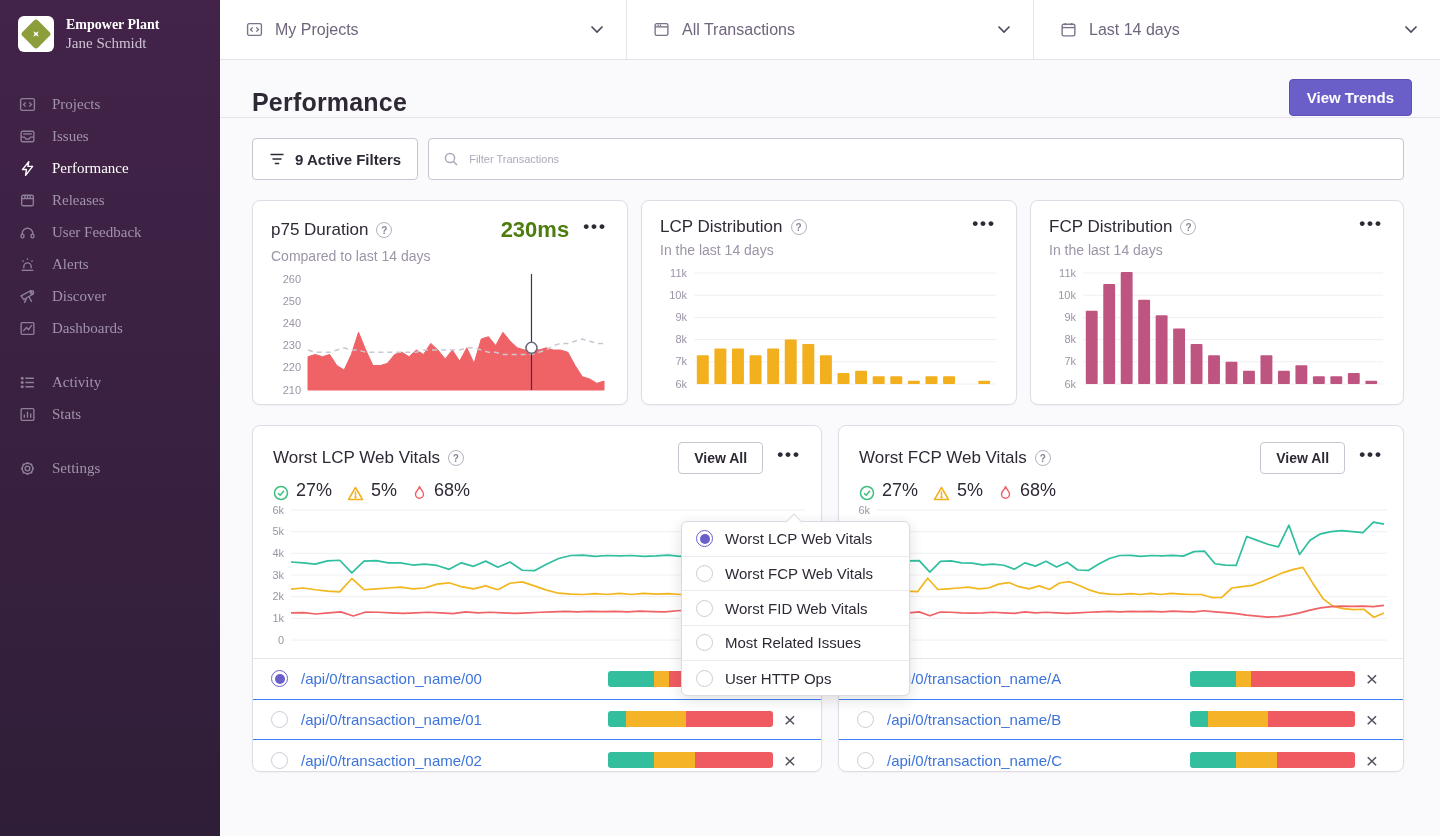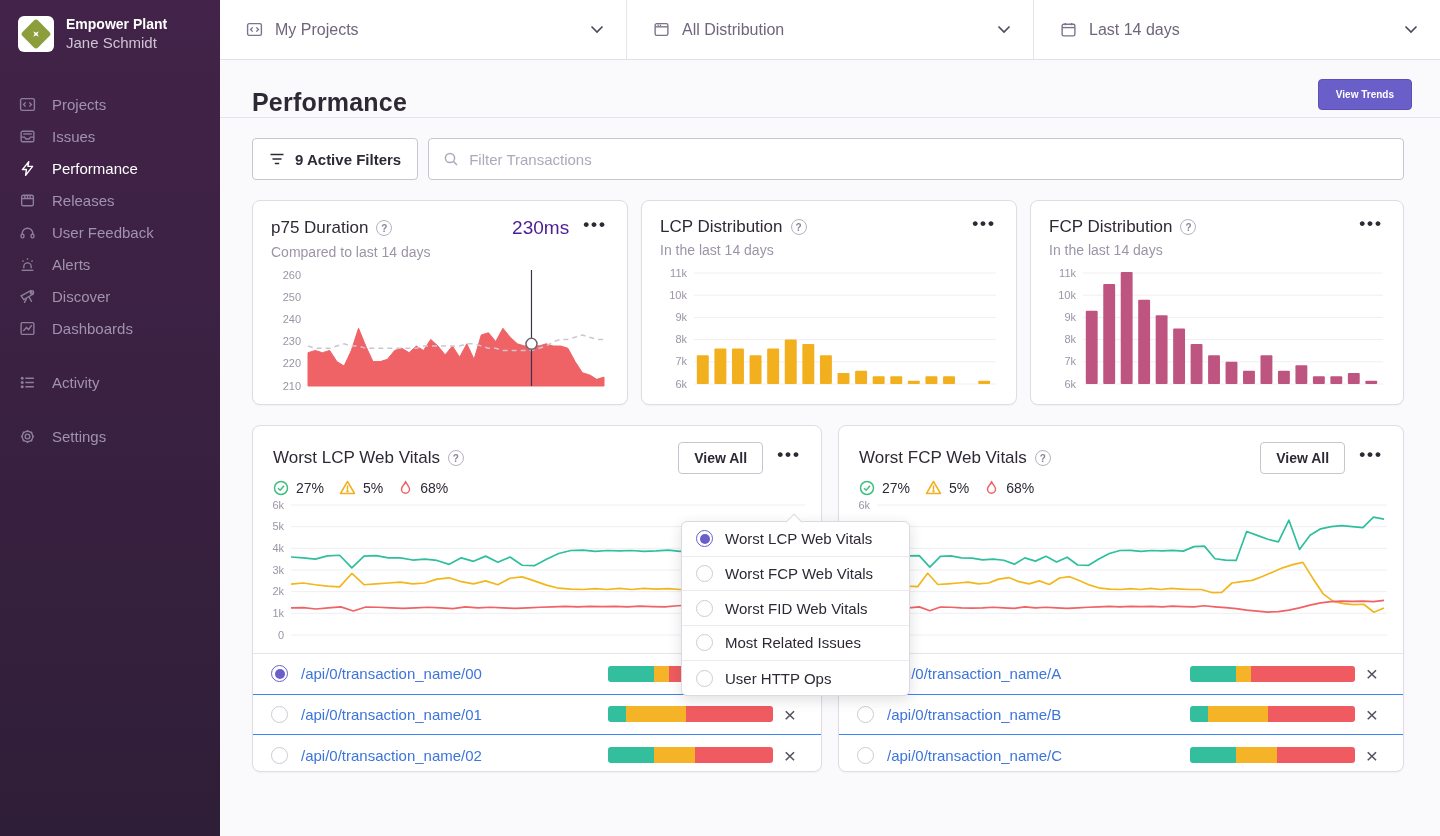--- a/index.html
+++ b/index.html
@@ -1,20 +1,20 @@
 <!DOCTYPE html>
 <html><head>
 <meta charset="utf-8">
 <style>
   * { margin:0; padding:0; box-sizing:border-box; }
   html,body { width:1440px; height:836px; overflow:hidden; }
   body { font-family:"Liberation Sans", sans-serif; display:flex; background:#FAF9FB; color:#2F2936; position:relative; }
 
   
-  .sidebar { width:220px; height:836px; flex:0 0 220px; background:linear-gradient(180deg,#432349 0%,#3A2142 45%,#2F1E38 100%); color:#a79bb1; padding:16px 0 0 0; }
+  .sidebar { width:220px; height:836px; flex:0 0 220px; background:linear-gradient(180deg,#432349 0%,#3A2142 45%,#2F1E38 100%); color:#a79bb1; padding:16px 0 0 0;font-family:Liberation Serif, serif; }
   .org { display:flex; align-items:center; gap:12px; padding:0 16px 0 18px; }
   .org-logo { width:36px; height:36px; background:#fff; border-radius:6px; display:flex; align-items:center; justify-content:center; }
   .org-logo .diamond { width:22px; height:22px; background:#8C9D3C; transform:rotate(45deg); border-radius:3px; display:flex; align-items:center; justify-content:center; }
   .org-logo .spark { width:8px; height:8px; background:#fff; transform:rotate(0deg); clip-path:polygon(50% 0,62% 38%,100% 50%,62% 62%,50% 100%,38% 62%,0 50%,38% 38%); }
   .org-names { line-height:1.25; }
   .org-name { color:#fff; font-weight:700; font-size:14px; }
   .user-name { color:#cfc3d6; font-size:15px; }
   .nav { margin-top:36px; }
   .nav-item { display:flex; align-items:flex-end; gap:16px; padding:7px 18px; font-size:15px; color:#a193ad; cursor:pointer; }
   .nav-item .nicon { width:18px; height:18px; display:flex; align-items:center; justify-content:center; color:#8d7f99; flex:0 0 18px; }
@@ -28,55 +28,55 @@
   .topbar { height:60px; background:#fff; border-bottom:1px solid #E4E0E8; display:flex; align-items:stretch; flex:0 0 60px; }
   .topbar-seg { flex:1; display:flex; align-items:center; gap:12px; padding:0 22px 0 26px; color:#6F657C; font-size:16px; position:relative; cursor:pointer; }
   .topbar-seg + .topbar-seg { border-left:1px solid #E7E3EA; }
   .topbar-seg .seg-label { flex:1; }
   .tb-icon { width:17px; height:17px; color:#7c7289; }
   .chev { width:14px; height:9px; color:#4f4758; }
 
   
   .page-head { padding:28px 36px 0 32px; position:relative; border-bottom:1px solid #E7E3EA; background:#FAF9FB; }
   .page-title { font-size:25px; font-weight:600; color:#2F2936; letter-spacing:.2px; }
-  .view-trends { position:absolute; right:28px; top:19px; background:#6A5FC8; border:1px solid #5B50B5; color:#fff; font-weight:700; font-size:10px; padding:9px 17px; border-radius:4px; cursor:pointer; font-family:inherit; }
+  .view-trends { position:absolute; right:28px; top:19px; background:#6A5FC8; border:1px solid #5B50B5; color:#fff; font-weight:700; font-size:15px; padding:9px 17px; border-radius:4px; cursor:pointer; font-family:inherit; }
   .tabs { display:flex; gap:34px; margin-top:22px; }
   .tab { font-size:15px; color:#857D90; padding-bottom:12px; position:relative; cursor:pointer; }
   .tab.active { color:#2F2936; font-weight:600; }
   .tab.active::after { content:""; position:absolute; left:-8px; right:-8px; bottom:-1px; height:4px; border-radius:3px; background:#6A5FC8; }
 
   
   .content { padding:20px 36px 0 32px; flex:1; }
   .filter-row { display:flex; gap:10px; height:42px; }
   .filter-btn { display:flex; align-items:center; gap:10px; background:#fff; border:1px solid #C9C4CF; border-radius:4px; padding:0 16px; font-size:15px; font-weight:700; color:#2F2936; cursor:pointer; font-family:inherit; }
   .filter-btn .ficon { color:#2F2936; }
   .search-box { flex:1; display:flex; align-items:center; gap:10px; background:#fff; border:1px solid #C9C4CF; border-radius:4px; padding:0 14px; }
-  .search-box input { border:none; outline:none; flex:1; font-size:15px; color:#2F2936; font-family:inherit; background:transparent; }
+  .search-box input { border:none; outline:none; flex:1; font-size:11px; color:#2F2936; font-family:inherit; background:transparent; }
   .search-box input::placeholder { color:#AFA8BA; }
   .sicon { color:#AFA8BA; }
 
   .cards3 { display:grid; grid-template-columns:376px 376px 374px; gap:13px; margin-top:20px; }
   .card { background:#fff; border:1px solid #E0DCE5; border-radius:8px; box-shadow:0 1px 2px rgba(43,34,51,.04); }
   .mini-card { height:205px; padding:16px 18px 12px 18px; display:flex; flex-direction:column; }
   .card-title-row { display:flex; align-items:center; gap:8px; }
   .card-title { font-size:17px; color:#2F2936; font-weight:500; }
   .help { width:16px; height:16px; border:1px solid #B7B0C0; border-radius:50%; color:#8B8395; font-size:10px; font-weight:700; display:inline-flex; align-items:center; justify-content:center; flex:0 0 16px; }
   .spacer { flex:1; }
-  .metric { color:#4c1d95; font-size:19px; font-weight:400; }
+  .metric { color:#4d7c0f; font-size:22px; font-weight:700; }
   .dots { color:#2F2936; font-size:17px; font-weight:700; letter-spacing:2px; cursor:pointer; line-height:10px; padding:2px 2px 8px 6px; }
   .card-sub { font-size:14px; color:#9C94A7; margin-top:5px; }
   .chartbox { flex:1; margin-top:8px; position:relative; }
 
   
   .cards2 { display:grid; grid-template-columns:570px 566px; gap:16px; margin-top:20px; }
   .worst-card { height:347px; display:flex; flex-direction:column; overflow:hidden; }
   .worst-head { padding:16px 18px 0 20px; }
   .worst-title-row { display:flex; align-items:center; gap:8px; }
   .view-all { background:#fff; border:1px solid #C9C4CF; border-radius:4px; font-weight:700; font-size:14px; color:#2F2936; padding:7px 15px; cursor:pointer; font-family:inherit; }
-  .stats-row { display:flex; align-items:flex-start; gap:7px; margin-top:6px; font-size:14px; color:#2F2936; }
+  .stats-row { display:flex; align-items:flex-end; gap:7px; margin-top:6px; font-size:18px; color:#2F2936; }
   .stats-row .pct { margin-right:8px; }
   .worst-chart { flex:1; margin:2px 14px 6px 8px; position:relative; }
   .tx-rows { border-top:1px solid #E7E3EA; }
   .tx-row { display:flex; align-items:center; height:40.5px; padding:0 14px 0 18px; border-bottom:1px solid #3b82f6; }
   .tx-row:last-child { border-bottom:none; }
   .radio { width:17px; height:17px; border-radius:50%; border:1.5px solid #CFC9D6; flex:0 0 17px; position:relative; cursor:pointer; background:#fff; }
   .radio.sel { border-color:#6A5FC8; }
   .radio.sel::after { content:""; position:absolute; inset:2.5px; border-radius:50%; background:#6A5FC8; }
   .tx-link { margin-left:13px; color:#3D74DB; font-size:15px; text-decoration:none; cursor:pointer; }
   .tx-bar { margin-left:auto; width:165px; height:16px; border-radius:3px; overflow:hidden; display:flex; flex:0 0 165px; }
@@ -191,20 +191,29 @@
       <span class="nicon">
           <svg class="icon" width="17" height="17" viewBox="0 0 16 16" fill="none" stroke="currentColor" stroke-width="1.3">
             <circle cx="3" cy="4" r="0.8" fill="currentColor"></circle>
             <circle cx="3" cy="8" r="0.8" fill="currentColor"></circle>
             <circle cx="3" cy="12" r="0.8" fill="currentColor"></circle>
             <path d="M6 4 H14 M6 8 H14 M6 12 H14"></path>
           </svg>
         </span>
       <span>Activity</span>
     </div>
+    <div class="nav-item">
+      <span class="nicon">
+          <svg class="icon" width="17" height="17" viewBox="0 0 16 16" fill="none" stroke="currentColor" stroke-width="1.3">
+            <rect x="2" y="2.5" width="12" height="11" rx="1"></rect>
+            <path d="M5 11 V8 M8 11 V5.5 M11 11 V7"></path>
+          </svg>
+        </span>
+      <span>Stats</span>
+    </div>
     <div class="nav-gap-lg"></div>
     <div class="nav-item">
       <span class="nicon">
           <svg class="icon" width="17" height="17" viewBox="0 0 16 16" fill="none" stroke="currentColor" stroke-width="1.3">
             <circle cx="8" cy="8" r="2.2"></circle>
             <circle cx="8" cy="8" r="5"></circle>
             <path d="M8 1.8 V3 M8 13 V14.2 M1.8 8 H3 M13 8 H14.2 M3.6 3.6 L4.5 4.5 M11.5 11.5 L12.4 12.4 M12.4 3.6 L11.5 4.5 M4.5 11.5 L3.6 12.4"></path>
           </svg>
         </span>
       <span>Settings</span>
@@ -225,21 +234,21 @@
       <svg class="chev icon" viewBox="0 0 14 9" fill="none" stroke="currentColor" stroke-width="1.6">
           <polyline points="1.5,1.5 7,7 12.5,1.5"></polyline>
         </svg>
     </div>
     <div class="topbar-seg">
       <svg class="tb-icon icon" viewBox="0 0 16 16" fill="none" stroke="currentColor" stroke-width="1.3">
           <rect x="2" y="2.5" width="12" height="11" rx="1.5"></rect>
           <path d="M2 5.5 H14"></path>
           <path d="M4.2 4 H5.4 M6.4 4 H7.6"></path>
         </svg>
-      <span class="seg-label">All Distribution</span>
+      <span class="seg-label">All Transactions</span>
       <svg class="chev icon" viewBox="0 0 14 9" fill="none" stroke="currentColor" stroke-width="1.6">
           <polyline points="1.5,1.5 7,7 12.5,1.5"></polyline>
         </svg>
     </div>
     <div class="topbar-seg">
       <svg class="tb-icon icon" viewBox="0 0 16 16" fill="none" stroke="currentColor" stroke-width="1.3">
           <rect x="2" y="3" width="12" height="11" rx="1.5"></rect>
           <path d="M2 6.2 H14"></path>
           <path d="M5 1.8 V4 M11 1.8 V4"></path>
         </svg>

